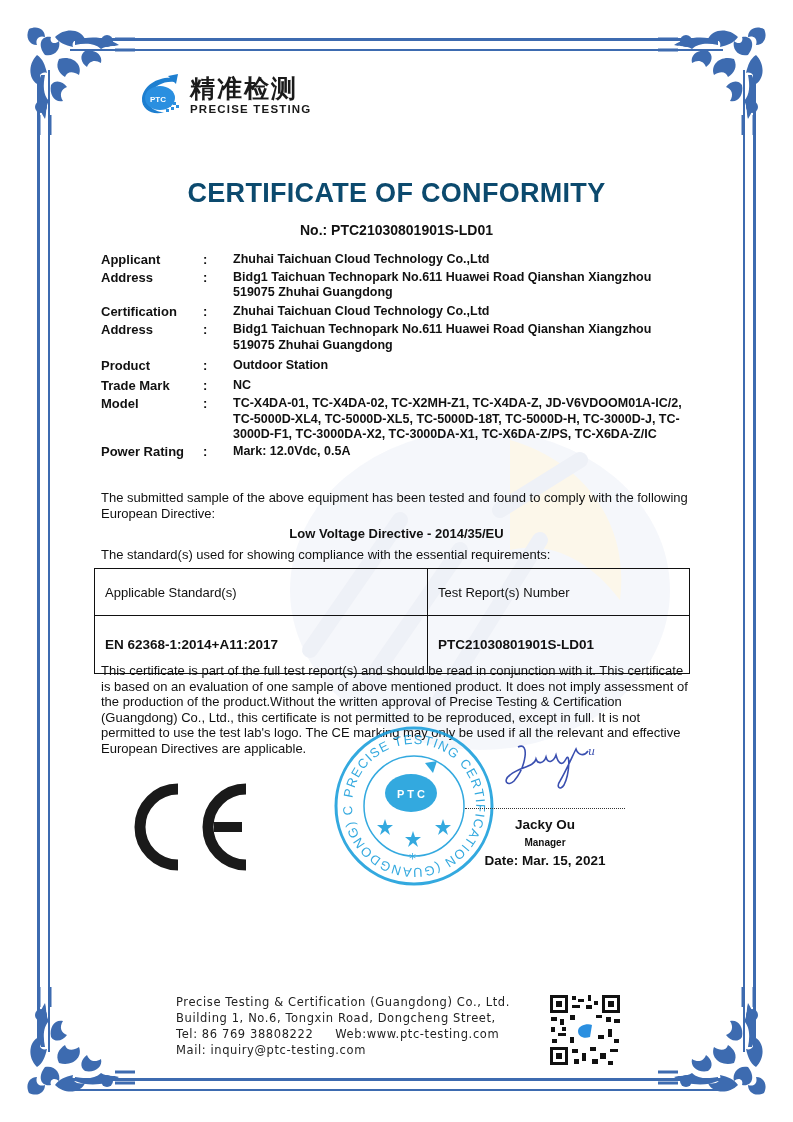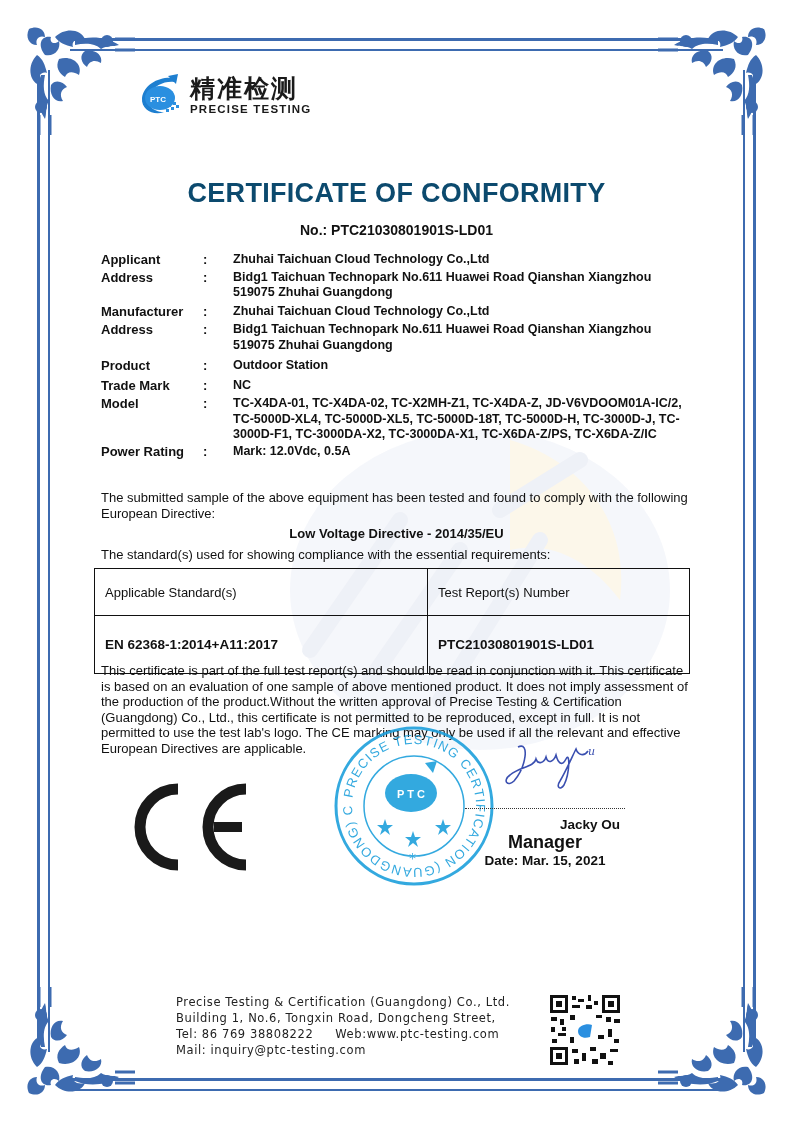--- a/index.html
+++ b/index.html
@@ -75,22 +75,22 @@
 
   
   .ce { left: 122px; top: 783px; width: 128px; height: 88px; }
 
   
   .stamp { left: 333px; top: 725px; width: 162px; height: 162px; opacity: 0.9; }
 
   
   .signature { left: 500px; top: 737px; width: 110px; height: 55px; }
   .sig-line { left: 465px; top: 808px; width: 160px; border-top: 1.5px dotted #333; }
-  .sig-name { left: 470px; top: 816px; width: 150px; text-align: right; font-weight: bold; font-size: 13.5px; line-height: 17px; }
-  .sig-title { left: 470px; top: 834px; width: 150px; text-align: center; font-weight: bold; font-size: 18px; line-height: 17px; }
+  .sig-name { left: 470px; top: 816px; width: 150px; text-align: center; font-weight: bold; font-size: 13.5px; line-height: 17px; }
+  .sig-title { left: 470px; top: 834px; width: 150px; text-align: center; font-weight: bold; font-size: 10px; line-height: 17px; }
   .sig-date { left: 455px; top: 852px; width: 180px; text-align: center; font-weight: bold; font-size: 13.5px; line-height: 17px; }
 
   
   .footer { left: 176px; top: 994px; font-size: 11.5px; line-height: 16px; letter-spacing: 0.6px; color: #222; font-family: "DejaVu Sans", sans-serif; }
   .footer .web { margin-left: 22px; }
   .qr { left: 548px; top: 993px; width: 74px; height: 74px; }
 </style>
 </head>
 <body>
 
@@ -235,21 +235,21 @@
     <span class="info-label">Applicant</span>
     <span class="info-colon">:</span>
     <span class="info-value">Zhuhai Taichuan Cloud Technology Co.,Ltd</span>
   </div>
   <div class="info-row r-addr1">
     <span class="info-label">Address</span>
     <span class="info-colon">:</span>
     <span class="info-value">Bidg1 Taichuan Technopark No.611 Huawei Road Qianshan Xiangzhou 519075 Zhuhai Guangdong</span>
   </div>
   <div class="info-row r-manu">
-    <span class="info-label">Manufacturer</span>
+    <span class="info-label">Certification</span>
     <span class="info-colon">:</span>
     <span class="info-value">Zhuhai Taichuan Cloud Technology Co.,Ltd</span>
   </div>
   <div class="info-row r-addr2">
     <span class="info-label">Address</span>
     <span class="info-colon">:</span>
     <span class="info-value">Bidg1 Taichuan Technopark No.611 Huawei Road Qianshan Xiangzhou 519075 Zhuhai Guangdong</span>
   </div>
   <div class="info-row r-prod">
     <span class="info-label">Product</span>

